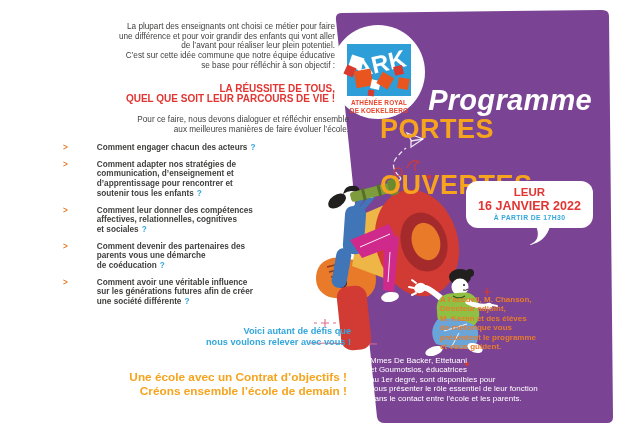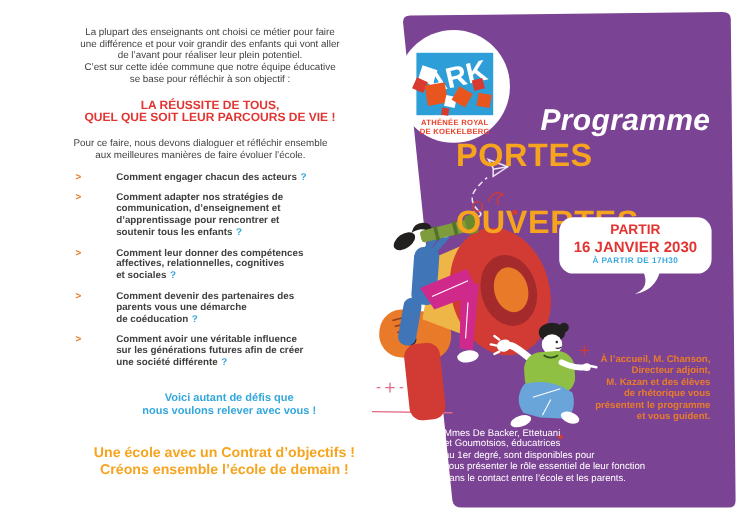--- a/index.html
+++ b/index.html
@@ -1,47 +1,47 @@
 <!DOCTYPE html>
 <html style="--purple: #7b4394; --amber: #f6a41e; --red: #e23532; --blue: #34a7dc; --dark: #3f3f3e; --orange: #e87c2b; --logoblue: #2d9ed8; --logored: #e8432b; --bellred: #d23b33; --darkred: #a52a2c; --megorange: #e87a2a; --yellow: #eeb547; --womanblue: #4076b8; --magenta: #cf2a8b; --green: #8fc043; --pantsblue: #6aa5d9; --spygreen: #7e9c3c; --pink: #e06a88;"><head>
 <meta charset="utf-8">
 <style>
   html,body{margin:0;padding:0;background:#f2f0f1;}
   #stage{position:relative;width:620px;height:438px;background:#ffffff;overflow:hidden;
          font-family:"Liberation Sans", sans-serif; -webkit-font-smoothing:antialiased;}
   .abs{position:absolute;}
   .pre{white-space:pre-line;}
-  .center{text-align:center;}
+  .center{text-align:right;}
 
   
   .intro{left:15px;top:22px;width:320px;font-size:8.2px;line-height:9.7px;color:var(--dark);}
   .redhead{left:15px;top:84px;width:320px;font-size:10px;line-height:10px;font-weight:bold;color:var(--red);}
-  .p2{left:7px;top:115px;width:320px;font-size:8.2px;line-height:9.7px;color:var(--dark);}
+  .p2{left:29px;top:115px;width:320px;font-size:8.2px;line-height:9.7px;color:var(--dark);}
   .bullets{left:63px;top:143px;width:205px;}
   .bullet{display:flex;gap:5px;margin-bottom:7px;}
   .bullet .marker{color:var(--orange);font-weight:bold;font-size:8.2px;line-height:9.7px;}
   .btext{font-size:8.2px;line-height:9.7px;font-weight:bold;color:var(--dark);padding-left:24px;}
   .btext .q{color:var(--blue);margin-left:3px;}
   .bluehead{left:31px;top:326px;width:320px;font-size:9.2px;line-height:10.6px;font-weight:bold;color:var(--blue);}
   .orangefoot{left:27px;top:370px;width:320px;font-size:11.8px;line-height:14.4px;font-weight:bold;color:var(--amber);}
 
   
   .logocap{left:332px;top:99px;width:94px;text-align:center;font-size:6.4px;line-height:7.6px;
            font-weight:bold;color:var(--logored);letter-spacing:.2px;}
   .script{left:380px;top:87px;width:212px;text-align:right;font-style:italic;font-weight:bold;
-          font-size:25px;line-height:26px;color:#ffffff;letter-spacing:.3px;}
+          font-size:29px;line-height:26px;color:#ffffff;letter-spacing:.3px;}
   .bigtitle{left:380px;width:212px;font-weight:bold;font-size:27px;line-height:28px;
             color:var(--amber);letter-spacing:.5px;}
   .t1{top:115px;} .t2{top:143px;margin-top:28px;}
   .bubble{left:466px;top:181px;width:127px;height:47px;background:#fff;border-radius:12px;
           text-align:center;padding-top:5px;box-sizing:border-box;}
   .bubble .day{font-size:11.5px;line-height:12.5px;font-weight:bold;color:var(--red);}
   .bubble .date{font-size:12.5px;line-height:14px;font-weight:bold;color:var(--red);}
   .bubble .time{font-size:6.8px;line-height:9px;font-weight:bold;color:var(--blue);letter-spacing:.4px;}
-  .welcome{left:440px;top:295px;width:152px;text-align:right;font-size:8px;line-height:9.4px;
+  .welcome{left:440px;top:295px;width:152px;font-size:8px;line-height:9.4px;
            font-weight:bold;color:var(--orange);}
   .educators{left:370px;top:356px;width:222px;text-align:left;font-size:8px;line-height:9.4px;color:#ffffff;}
 
   
   .f-panel{fill:var(--purple);} .f-white{fill:#ffffff;}
   .f-logoblue{fill:var(--logoblue);} .f-sqorange{fill:#e8551f;} .f-sqred{fill:#d93a2f;}
   .f-bell{fill:var(--bellred);} .f-darkred{fill:var(--darkred);} .f-morange{fill:var(--megorange);}
   .f-yellow{fill:var(--yellow);} .f-wblue{fill:var(--womanblue);} .f-magenta{fill:var(--magenta);}
   .f-green{fill:var(--green);} .f-pants{fill:var(--pantsblue);} .f-spy{fill:var(--spygreen);}
   .f-black{fill:#221f1f;}
@@ -196,22 +196,22 @@
   <div class="abs orangefoot pre center">Une école avec un Contrat d’objectifs !
 Créons ensemble l’école de demain !</div>
 
   <div class="abs logocap pre">ATHÉNÉE ROYAL
 DE KOEKELBERG</div>
   <div class="abs script">Programme</div>
   <div class="abs bigtitle t1">PORTES</div>
   <div class="abs bigtitle t2">OUVERTES</div>
 
   <div class="abs bubble">
-    <div class="day">PARTIR</div>
-    <div class="date">16 JANVIER 2030</div>
+    <div class="day">LEUR</div>
+    <div class="date">16 JANVIER 2022</div>
     <div class="time">À PARTIR DE 17H30</div>
   </div>
 
   <div class="abs welcome pre">À l’accueil, M. Chanson,
 Directeur adjoint,
 M. Kazan et des élèves
 de rhétorique vous
 présentent le programme
 et vous guident.</div>
   <div class="abs educators pre">Mmes De Backer, Ettetuani

